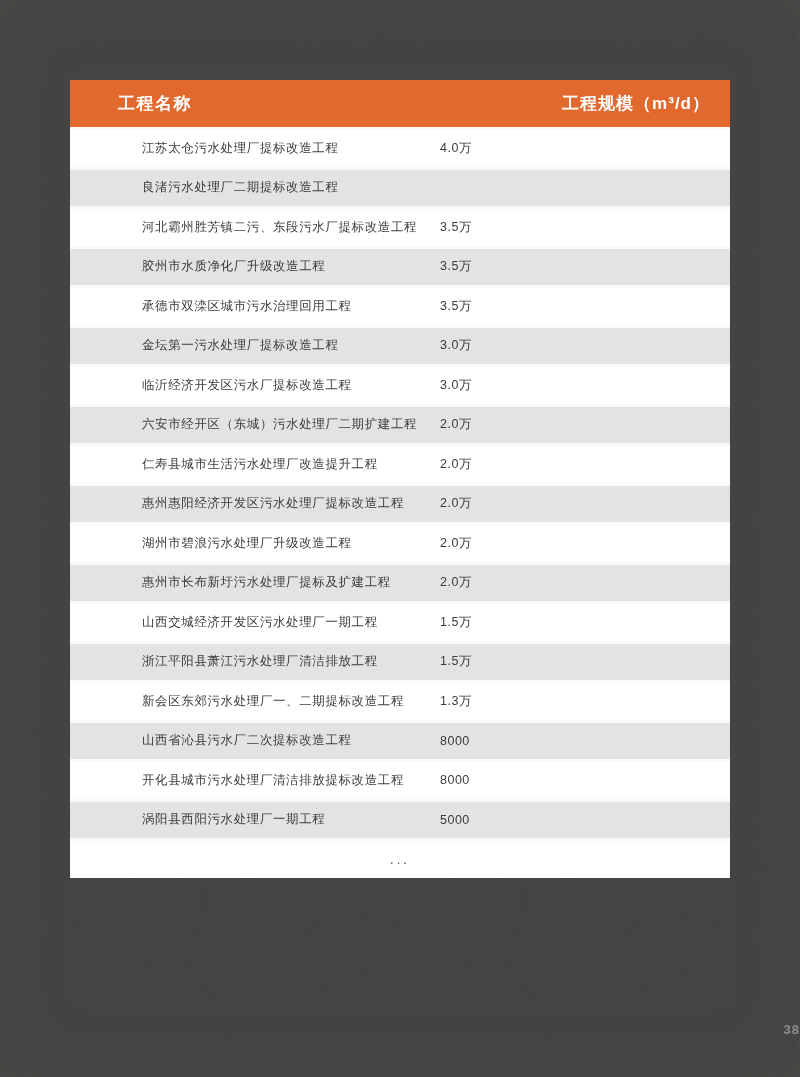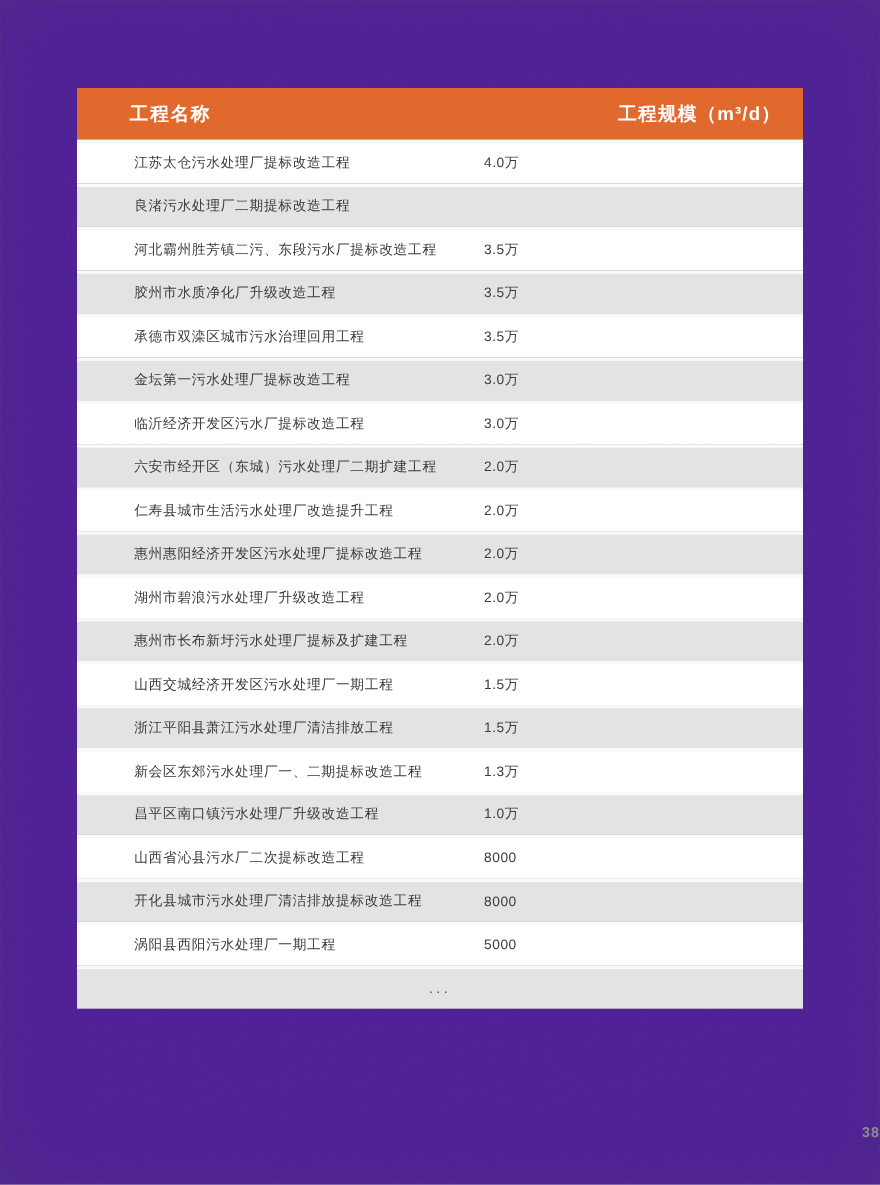--- a/index.html
+++ b/index.html
@@ -63,21 +63,21 @@
     height: 39.5px;
     box-sizing: border-box;
     border-top: 3px solid #F9F9F8;
     display: flex;
     align-items: center;
   }
   .rows-container .row:nth-child(odd) { background: #FFFFFF; }
   .rows-container .row:nth-child(even) { background: #E3E3E3; }
   .cell-name {
     flex: 1;
-    padding-left: 52px;
+    padding-left: 72px;
     font-size: 12.5px;
     color: #3B3B3B;
     letter-spacing: 0.6px;
     white-space: nowrap;
   }
   .cell-scale {
     width: 290px;
     font-size: 12.5px;
     color: #3B3B3B;
     letter-spacing: 0.5px;
@@ -100,21 +100,21 @@
     font-size: 13px;
     color: #8E8E8E;
     letter-spacing: 1px;
     z-index: 1;
     font-weight: bold;
   }
 </style>
 </head>
 <body>
 
-<div class="page" style="background: #4c1d95;">
+<div class="page" style="background: #404040;">
 
   <svg class="grain-svg" width="800" height="1077" xmlns="http://www.w3.org/2000/svg">
     <filter id="grain">
       <feTurbulence type="fractalNoise" baseFrequency="0.8" numOctaves="2" stitchTiles="stitch"></feTurbulence>
       <feColorMatrix type="matrix" values="0 0 0 0 0.42  0 0 0 0 0.40  0 0 0 0 0.36  0 0 0 0.07 0"></feColorMatrix>
     </filter>
     <rect width="800" height="1077" filter="url(#grain)"></rect>
   </svg>
   <div class="vignette"></div>
 
@@ -180,24 +180,20 @@
         </div>
         <div class="row">
           <div class="cell-name">浙江平阳县萧江污水处理厂清洁排放工程</div>
           <div class="cell-scale">1.5万</div>
         </div>
         <div class="row">
           <div class="cell-name">新会区东郊污水处理厂一、二期提标改造工程</div>
           <div class="cell-scale">1.3万</div>
         </div>
         <div class="row">
-          <div class="cell-name">昌平区南口镇污水处理厂升级改造工程</div>
-          <div class="cell-scale">1.0万</div>
-        </div>
-        <div class="row">
           <div class="cell-name">山西省沁县污水厂二次提标改造工程</div>
           <div class="cell-scale">8000</div>
         </div>
         <div class="row">
           <div class="cell-name">开化县城市污水处理厂清洁排放提标改造工程</div>
           <div class="cell-scale">8000</div>
         </div>
         <div class="row">
           <div class="cell-name">涡阳县西阳污水处理厂一期工程</div>
           <div class="cell-scale">5000</div>

